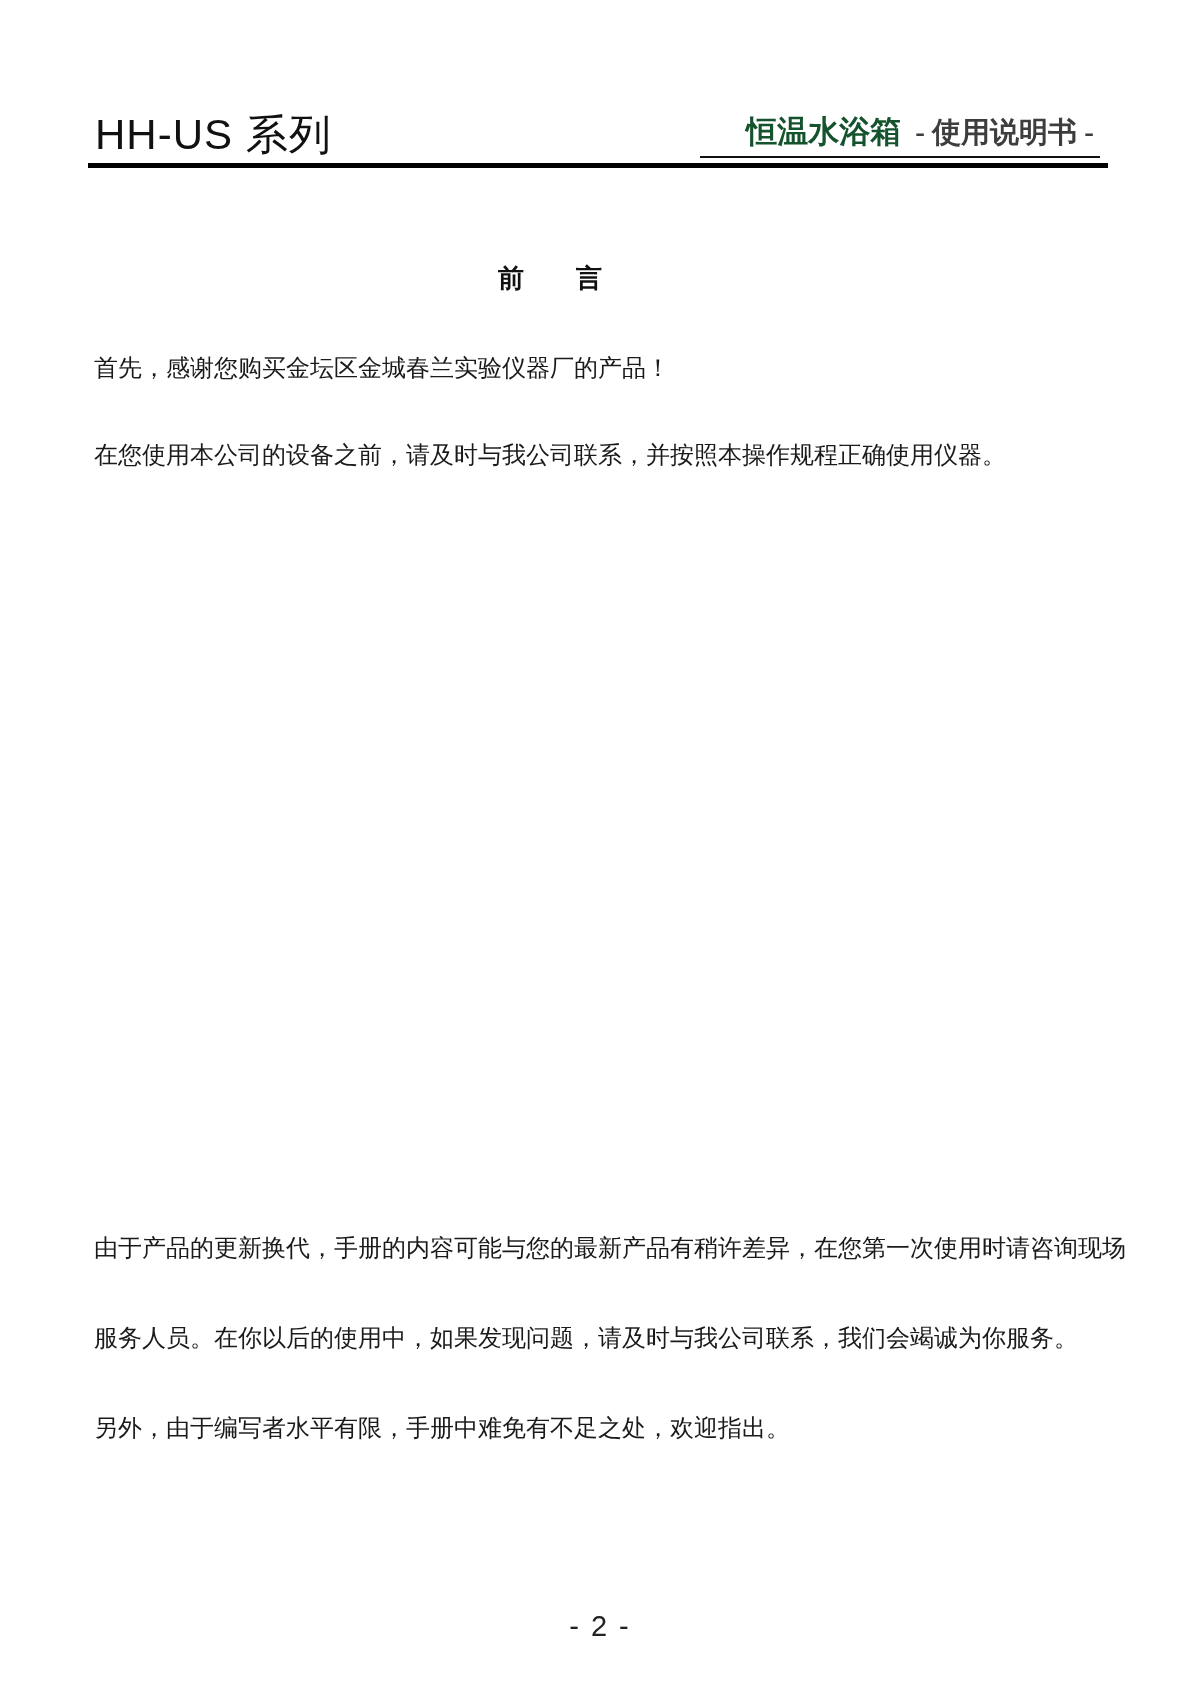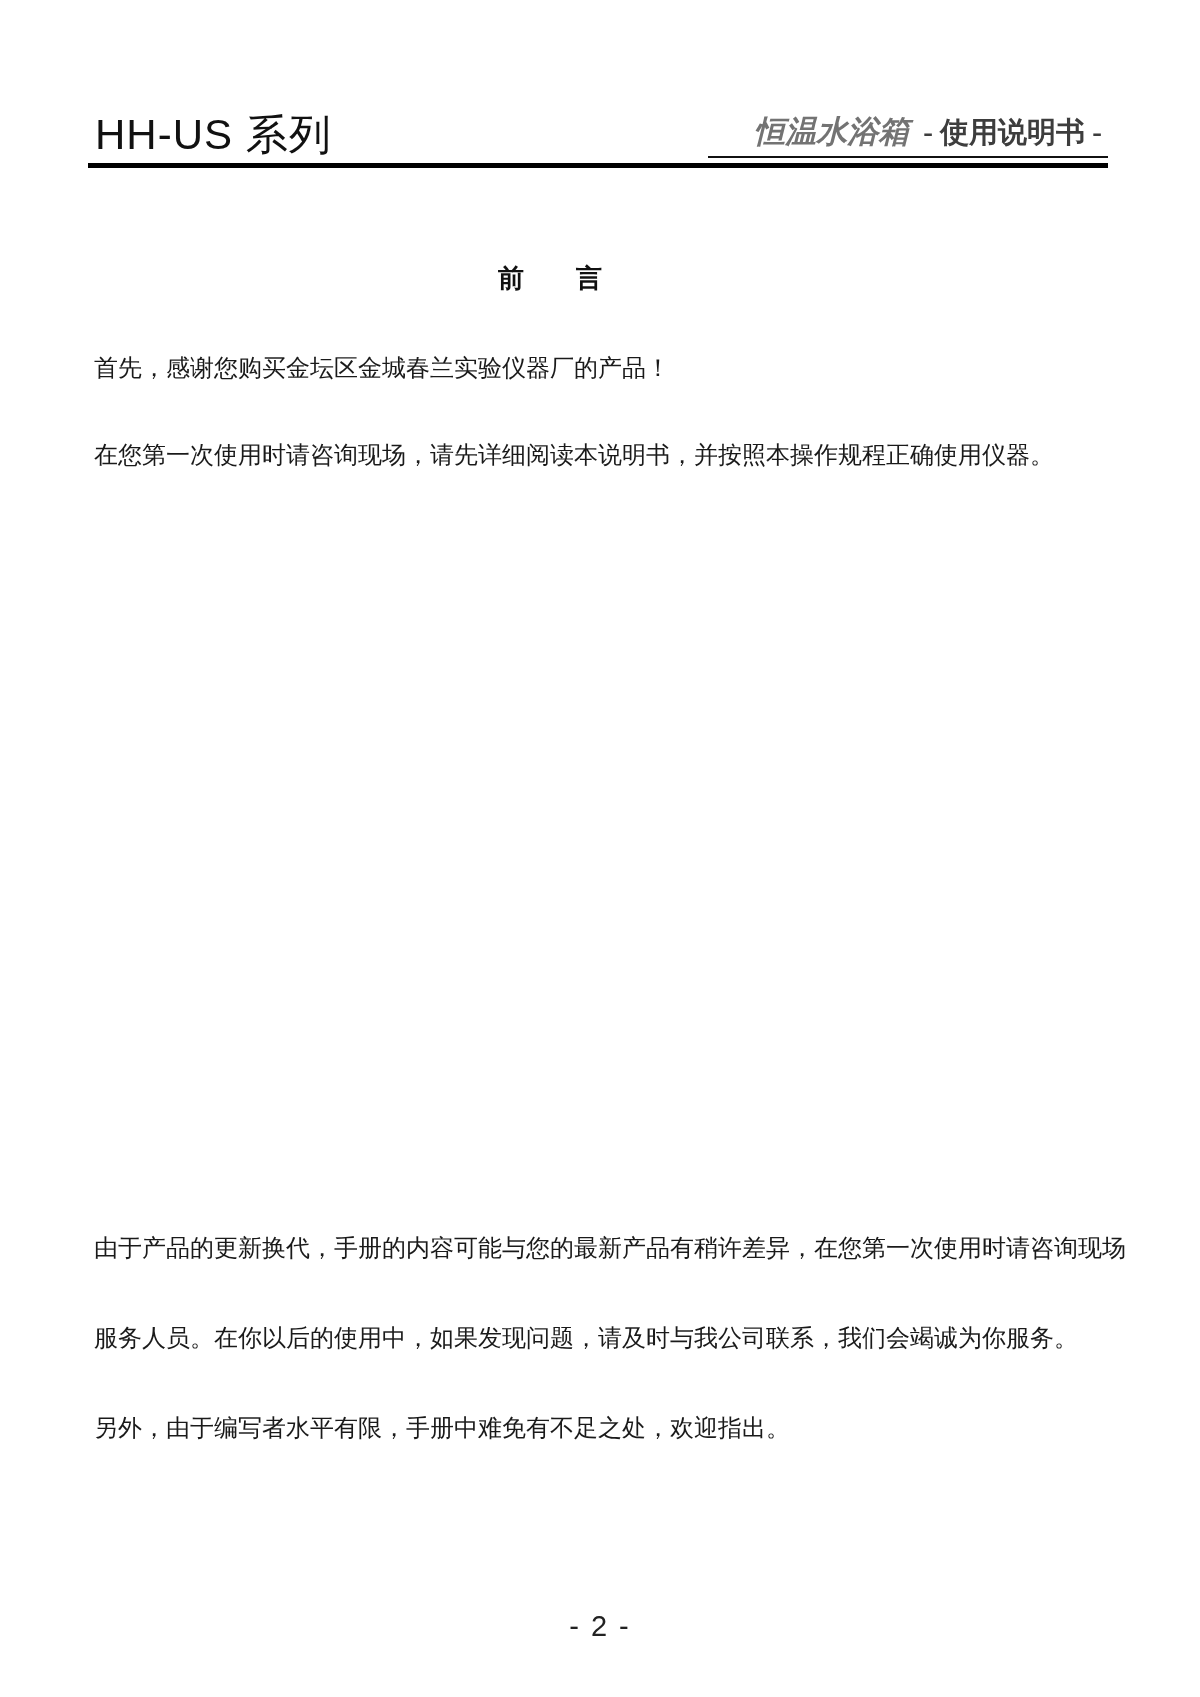--- a/index.html
+++ b/index.html
@@ -15,21 +15,21 @@
     background: #ffffff;
     color: #1a1a1a;
     font-family: "Liberation Serif", "DejaVu Serif", serif;
     overflow: hidden;
   }
 
   
   .header {
     position: absolute;
     left: 95px;
-    right: 92px;
+    right: 100px;
     top: 100px;
     height: 58px;
     display: flex;
     justify-content: space-between;
     align-items: flex-end;
   }
   .header-series {
     font-family: "Liberation Sans", "DejaVu Sans", sans-serif;
     font-size: 42px;
     line-height: 1.1;
@@ -41,22 +41,21 @@
     display: flex;
     align-items: baseline;
     gap: 14px;
     border-bottom: 2px solid #111111;
     padding: 0 6px 3px 46px;
     white-space: nowrap;
   }
   .header-product {
     font-size: 31px;
     font-weight: bold;
-    color: #737373;
-    font-style: italic;
+    color: #14532d;
   }
   .header-doctype {
     font-size: 29px;
     font-weight: bold;
     color: #3d3d3d;
   }
   .header-rule {
     position: absolute;
     left: 88px;
     right: 92px;
@@ -133,21 +132,21 @@
       <span class="header-product">恒温水浴箱</span>
       <span class="header-doctype">- 使用说明书 -</span>
     </div>
   </div>
   <div class="header-rule"></div>
 
   <div class="foreword-title">前　　言</div>
 
   <div class="foreword-body">
     <div class="text-line">首先，感谢您购买金坛区金城春兰实验仪器厂的产品！</div>
-    <div class="text-line">在您第一次使用时请咨询现场，请先详细阅读本说明书，并按照本操作规程正确使用仪器。</div>
+    <div class="text-line">在您使用本公司的设备之前，请及时与我公司联系，并按照本操作规程正确使用仪器。</div>
   </div>
 
   <div class="statement">
     <div class="text-line">由于产品的更新换代，手册的内容可能与您的最新产品有稍许差异，在您第一次使用时请咨询现场</div>
     <div class="text-line">服务人员。在你以后的使用中，如果发现问题，请及时与我公司联系，我们会竭诚为你服务。</div>
     <div class="text-line">另外，由于编写者水平有限，手册中难免有不足之处，欢迎指出。</div>
   </div>
 
 
   <div class="page-number">- 2 -</div>

